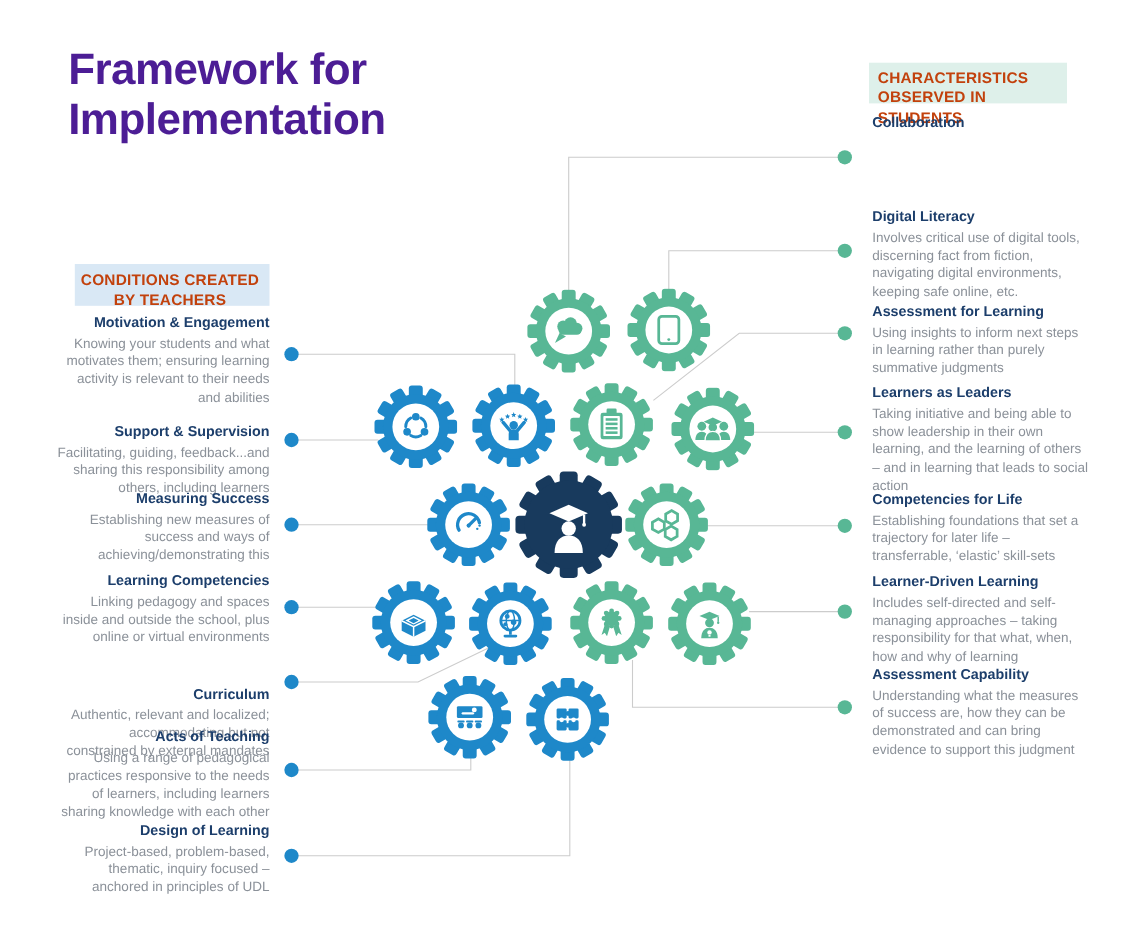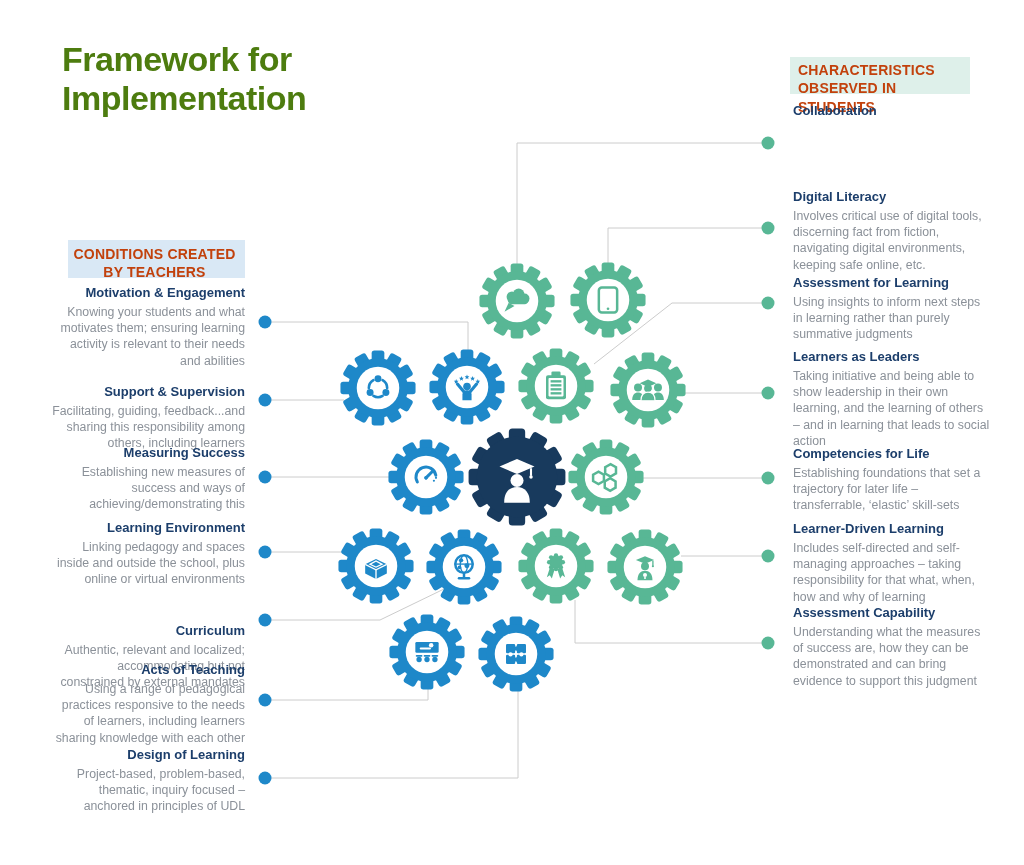--- a/index.html
+++ b/index.html
@@ -2,21 +2,21 @@
 <html><head>
 <meta charset="utf-8">
 <style>
   html,body{margin:0;padding:0;}
   body{
     width:1024px;height:865px;position:relative;background:#ffffff;
     font-family:"Liberation Sans", sans-serif;overflow:hidden;
   }
   #page-title{
     position:absolute;left:62px;top:40px;width:380px;
-    font-size:34px;font-weight:800;line-height:1.15;color:#4d7c0f;
+    font-size:40px;font-weight:800;line-height:1.15;color:#4c1d95;
     letter-spacing:-0.5px;
   }
   .band{
     position:absolute;font-size:14px;font-weight:700;color:#c2410c;
     line-height:1.32;letter-spacing:0.2px;box-sizing:border-box;
   }
   #left-band{
     left:68px;top:240px;width:177px;height:38px;background:#d9e8f5;
     text-align:center;padding:5px 8px 0 4px;
   }
@@ -522,21 +522,21 @@
     </div>
     <div class="col-item left-item" style="top: 384px;">
       <h4>Support &amp; Supervision</h4>
       <p>Facilitating, guiding, feedback...and sharing this responsibility among others, including learners</p>
     </div>
     <div class="col-item left-item" style="top: 445px;">
       <h4>Measuring Success</h4>
       <p>Establishing new measures of success and ways of achieving/demonstrating this</p>
     </div>
     <div class="col-item left-item" style="top: 520px;">
-      <h4>Learning Environment</h4>
+      <h4>Learning Competencies</h4>
       <p>Linking pedagogy and spaces inside and outside the school, plus online or virtual environments</p>
     </div>
     <div class="col-item left-item" style="top: 623px; text-align: right;">
       <h4>Curriculum</h4>
       <p>Authentic, relevant and localized; accommodating but not constrained by external mandates</p>
     </div>
     <div class="col-item left-item" style="top: 662px;">
       <h4>Acts of Teaching</h4>
       <p>Using a range of pedagogical practices responsive to the needs of learners, including learners sharing knowledge with each other</p>
     </div>

